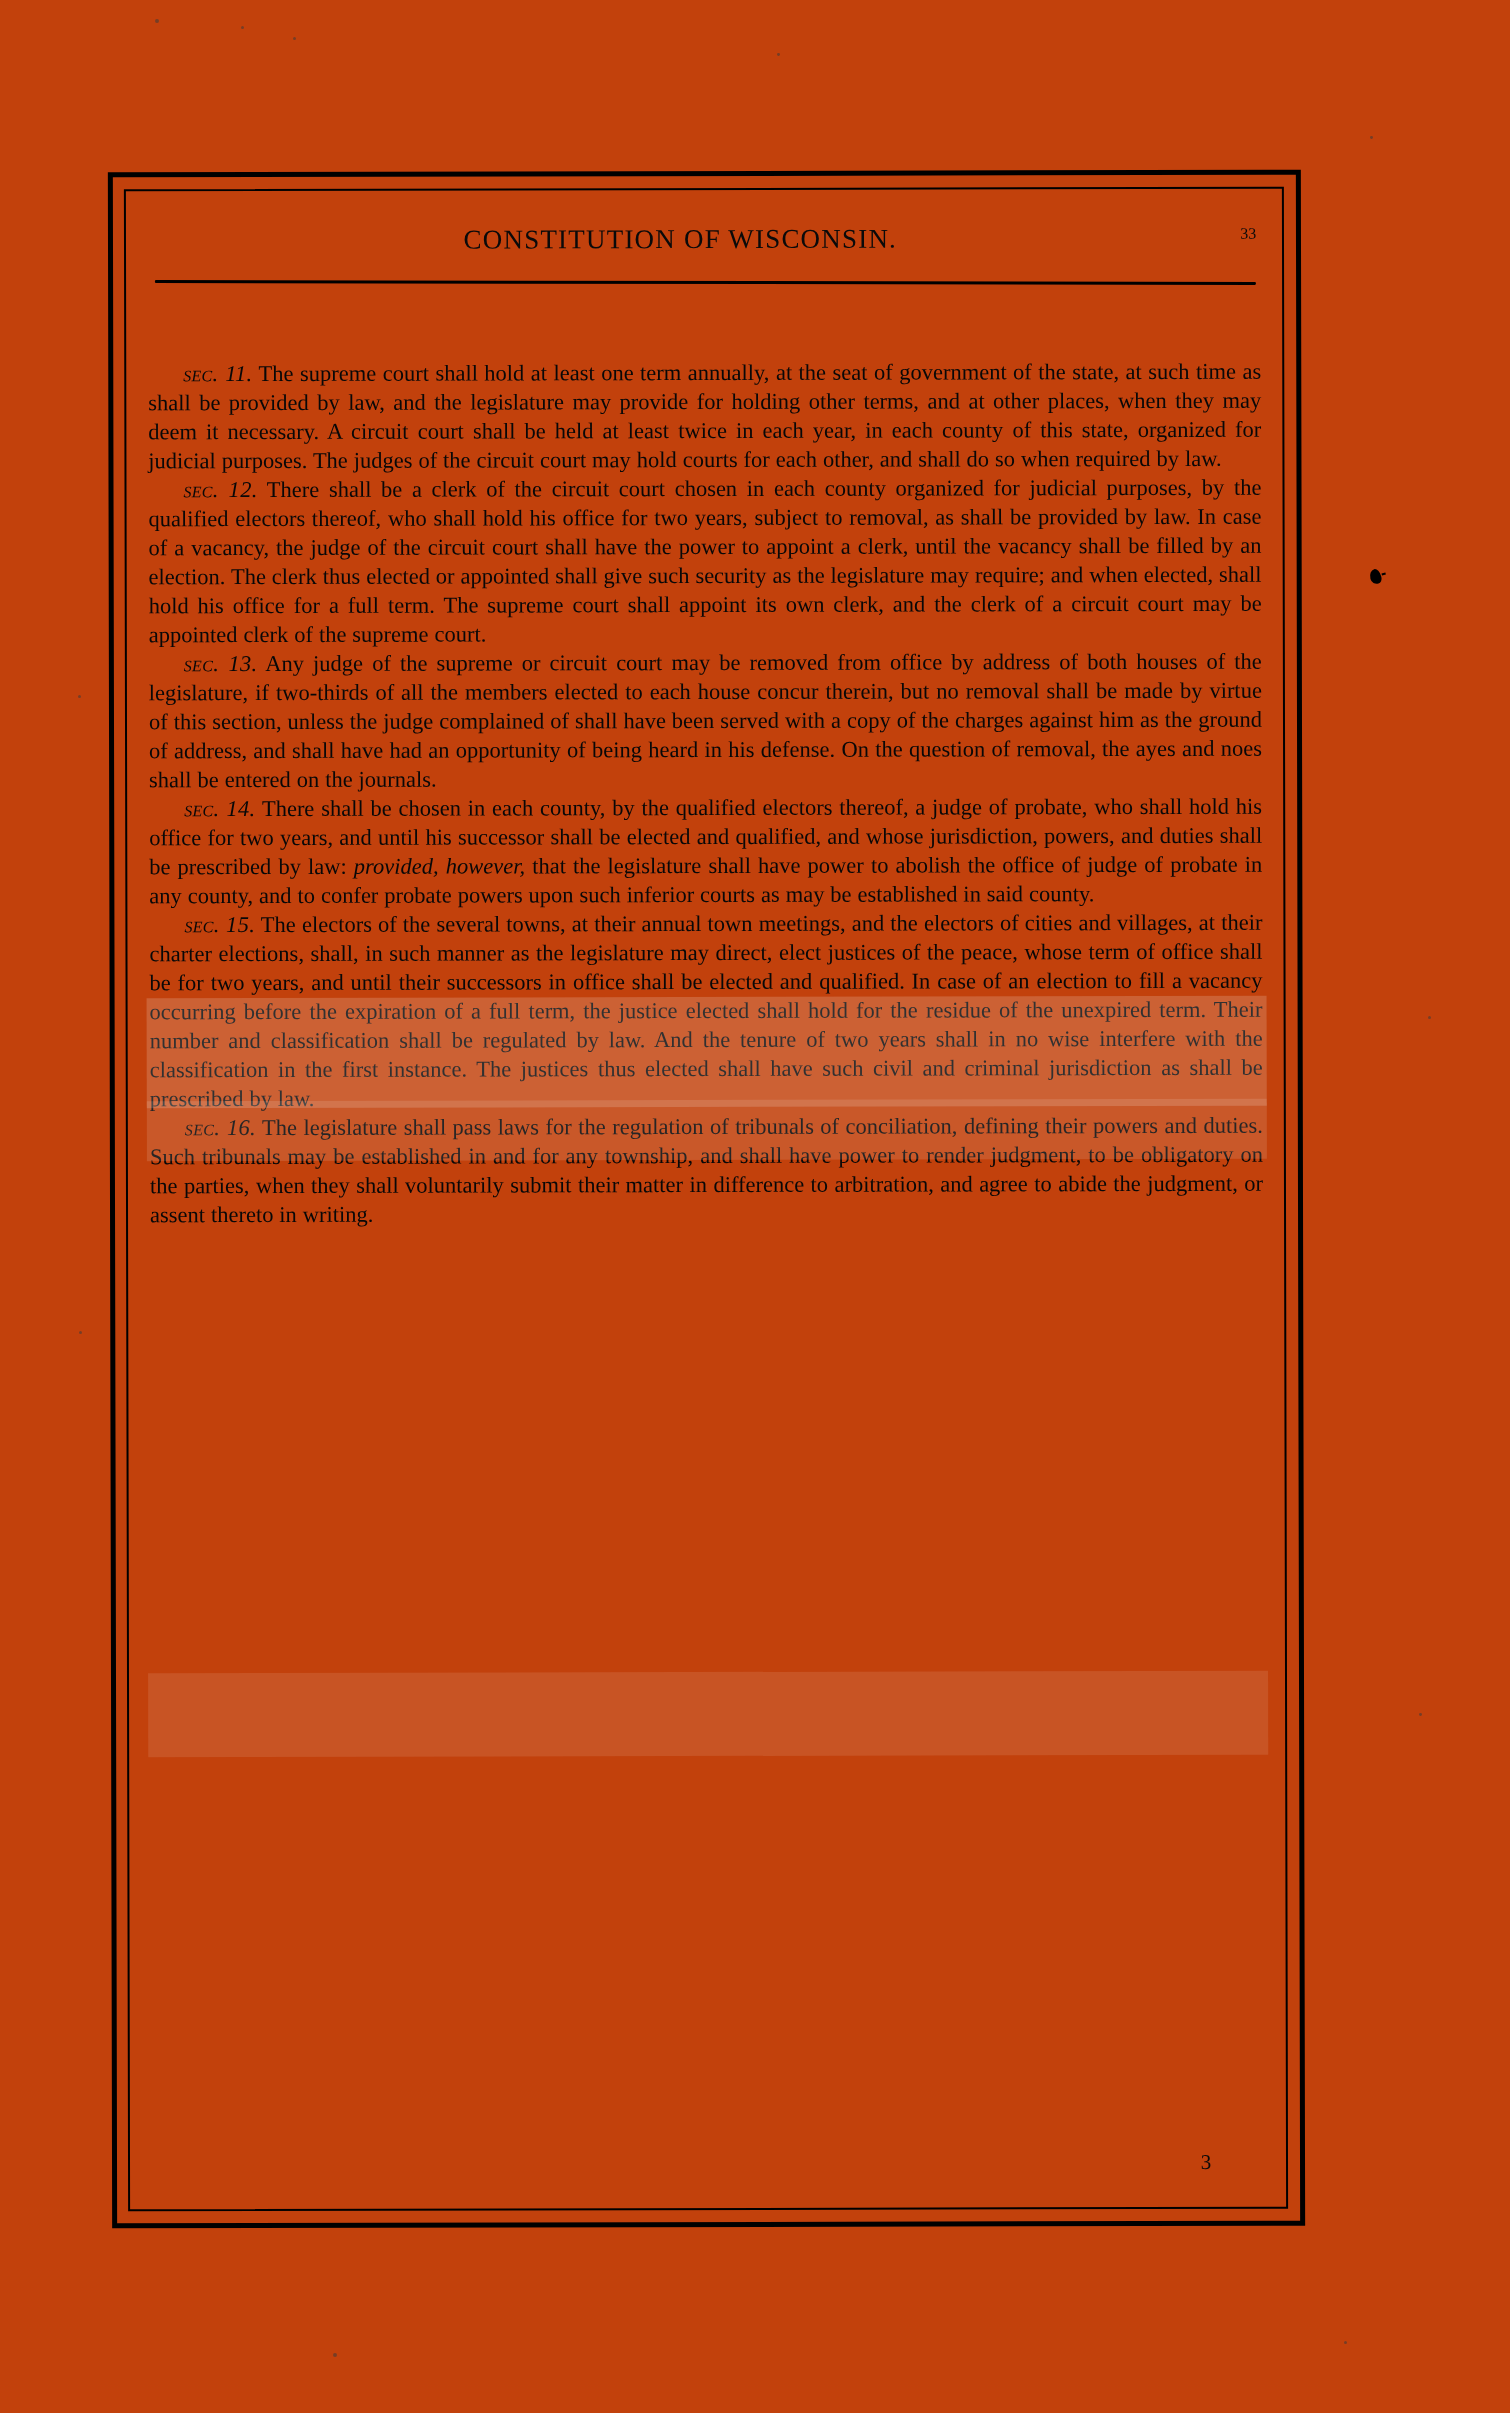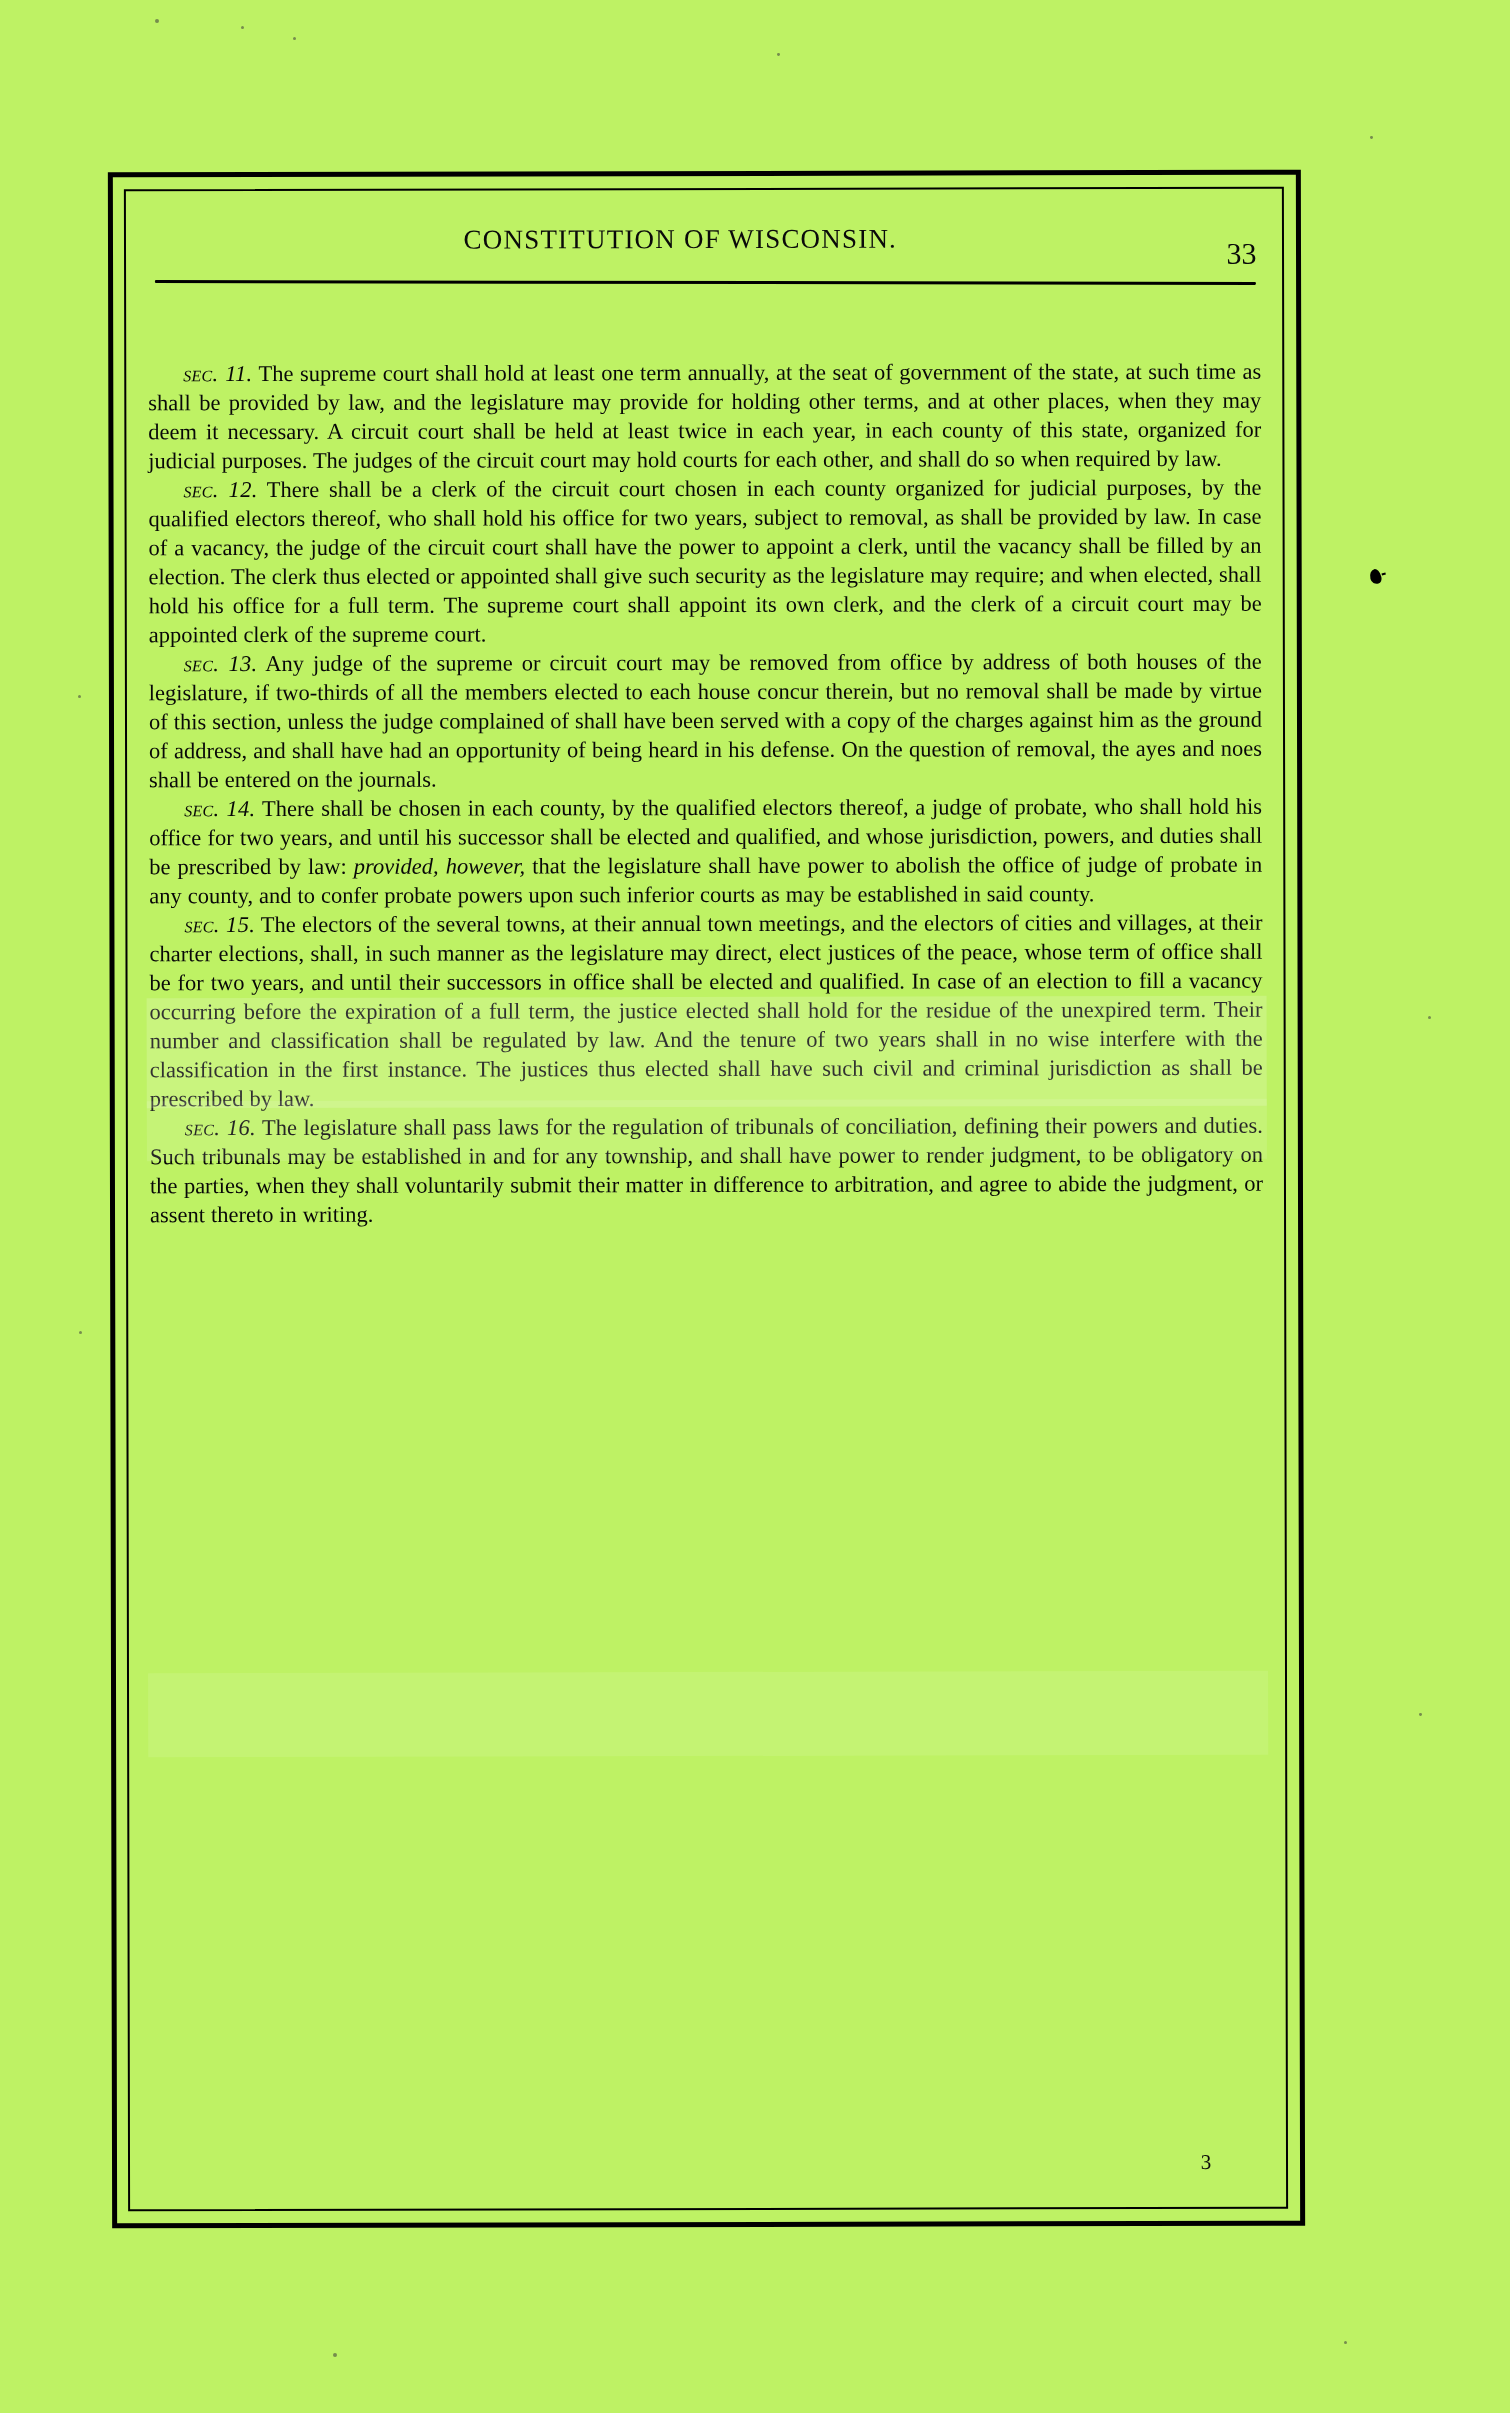--- a/index.html
+++ b/index.html
@@ -12,21 +12,21 @@
     height: 2413px;
     font-family: "Liberation Serif", "DejaVu Serif", serif;
     position: relative;
     overflow: hidden;
   }
 
   
   .scan-sheet {
     position: absolute;
     inset: 0;
-    background: #bef264;
+    background: #c2410c;
   }
 
   
   .paper-speck {
     position: absolute;
     background: #3a3a3a;
     border-radius: 50%;
     opacity: .55;
   }
 
@@ -77,23 +77,22 @@
     letter-spacing: 1.2px;
     color: #0a0a0a;
     white-space: nowrap;
     padding-right: 48px;
     box-sizing: border-box;
   }
   .head-folio {
     position: absolute;
     right: 4.5px;
     top: 18px;
-    font-size: 30px;
+    font-size: 16px;
     color: #0a0a0a;
-    margin-top: 12px;
   }
   .head-rule {
     position: absolute;
     left: 6.7px;
     right: 5.6px;
     top: 73px;
     height: 3.4px;
     background: #000;
     transform: rotate(0.23deg);
     border-radius: 1.1px;

